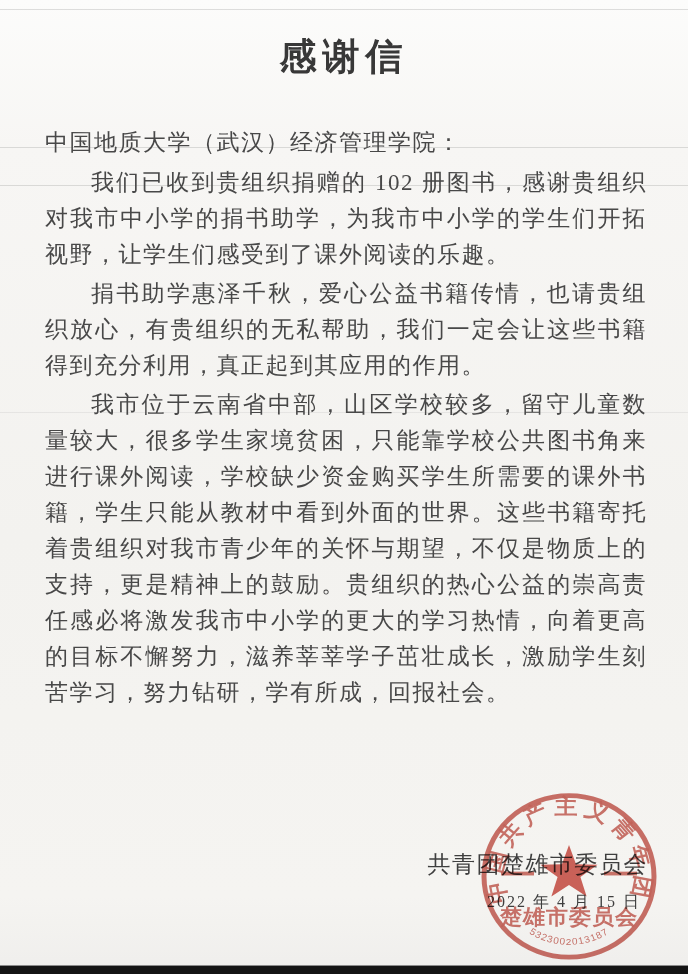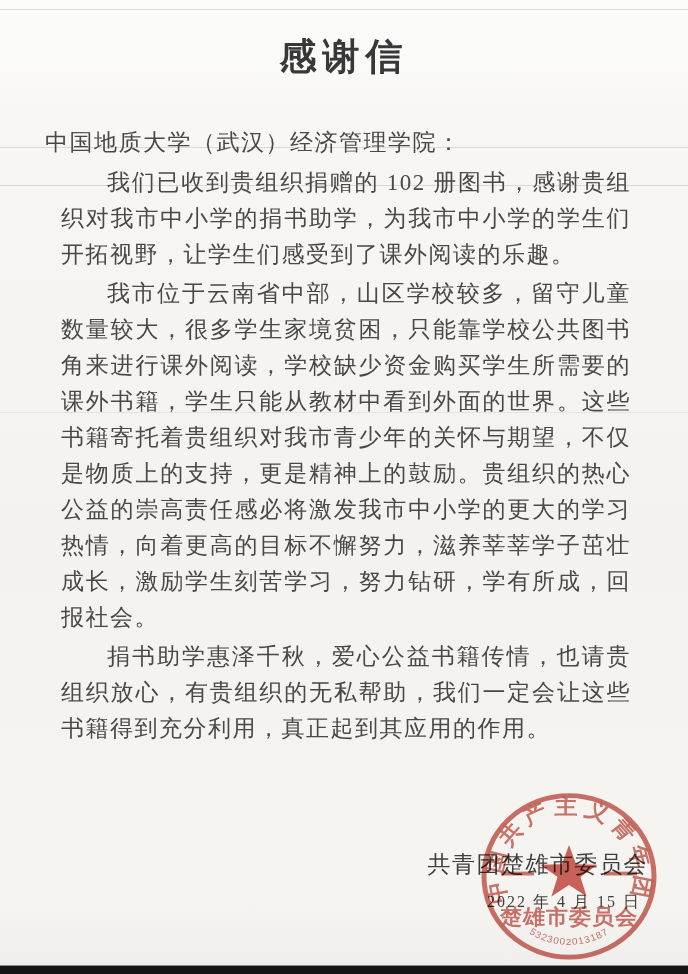--- a/index.html
+++ b/index.html
@@ -31,21 +31,21 @@
   }
   .body-text {
     position: absolute; left: 45px; top: 117px; width: 602px;
     color: #484848;
     font-size: 23px;
     line-height: 36px;
     letter-spacing: 1.5px;
   }
   .salutation { margin: 8px 0 4px 0; }
   .para {
-    margin: 3px 16px;
+    margin: 3px 0;
     text-indent: 2em;
     text-align: justify;
   }
   .signature {
     position: absolute; top: 849px; right: 40px;
     font-size: 23px; letter-spacing: 1.5px; color: #3e3e3e;
     z-index: 2;
   }
   .date {
     position: absolute; top: 892px; right: 47px;
@@ -78,22 +78,22 @@
   <div class="scanline" style="top:9px"></div>
   <div class="scanline" style="top:147px"></div>
   <div class="scanline" style="top:185px"></div>
   <div class="scanline" style="top:412px; opacity:.5"></div>
 
   <div class="title">感谢信</div>
 
   <div class="body-text">
     <p class="salutation">中国地质大学（武汉）经济管理学院：</p>
     <p class="para">我们已收到贵组织捐赠的 102 册图书，感谢贵组织对我市中小学的捐书助学，为我市中小学的学生们开拓视野，让学生们感受到了课外阅读的乐趣。</p>
+    <p class="para">捐书助学惠泽千秋，爱心公益书籍传情，也请贵组织放心，有贵组织的无私帮助，我们一定会让这些书籍得到充分利用，真正起到其应用的作用。</p>
     <p class="para">我市位于云南省中部，山区学校较多，留守儿童数量较大，很多学生家境贫困，只能靠学校公共图书角来进行课外阅读，学校缺少资金购买学生所需要的课外书籍，学生只能从教材中看到外面的世界。这些书籍寄托着贵组织对我市青少年的关怀与期望，不仅是物质上的支持，更是精神上的鼓励。贵组织的热心公益的崇高责任感必将激发我市中小学的更大的学习热情，向着更高的目标不懈努力，滋养莘莘学子茁壮成长，激励学生刻苦学习，努力钻研，学有所成，回报社会。</p>
-    <p class="para">捐书助学惠泽千秋，爱心公益书籍传情，也请贵组织放心，有贵组织的无私帮助，我们一定会让这些书籍得到充分利用，真正起到其应用的作用。</p>
   </div>
 
   <div class="signature">共青团楚雄市委员会</div>
   <div class="date">2022 年 4 月 15 日</div>
 
   <svg class="seal" viewBox="0 0 190 190" xmlns="http://www.w3.org/2000/svg">
     <defs>
       <path id="arcTop" d="M 35.2 119.9 A 66 66 0 1 1 154.8 119.9" fill="none"></path>
       <path id="arcBottom" d="M 48.7 147.2 A 72 72 0 0 0 141.3 147.2" fill="none"></path>
     </defs>

